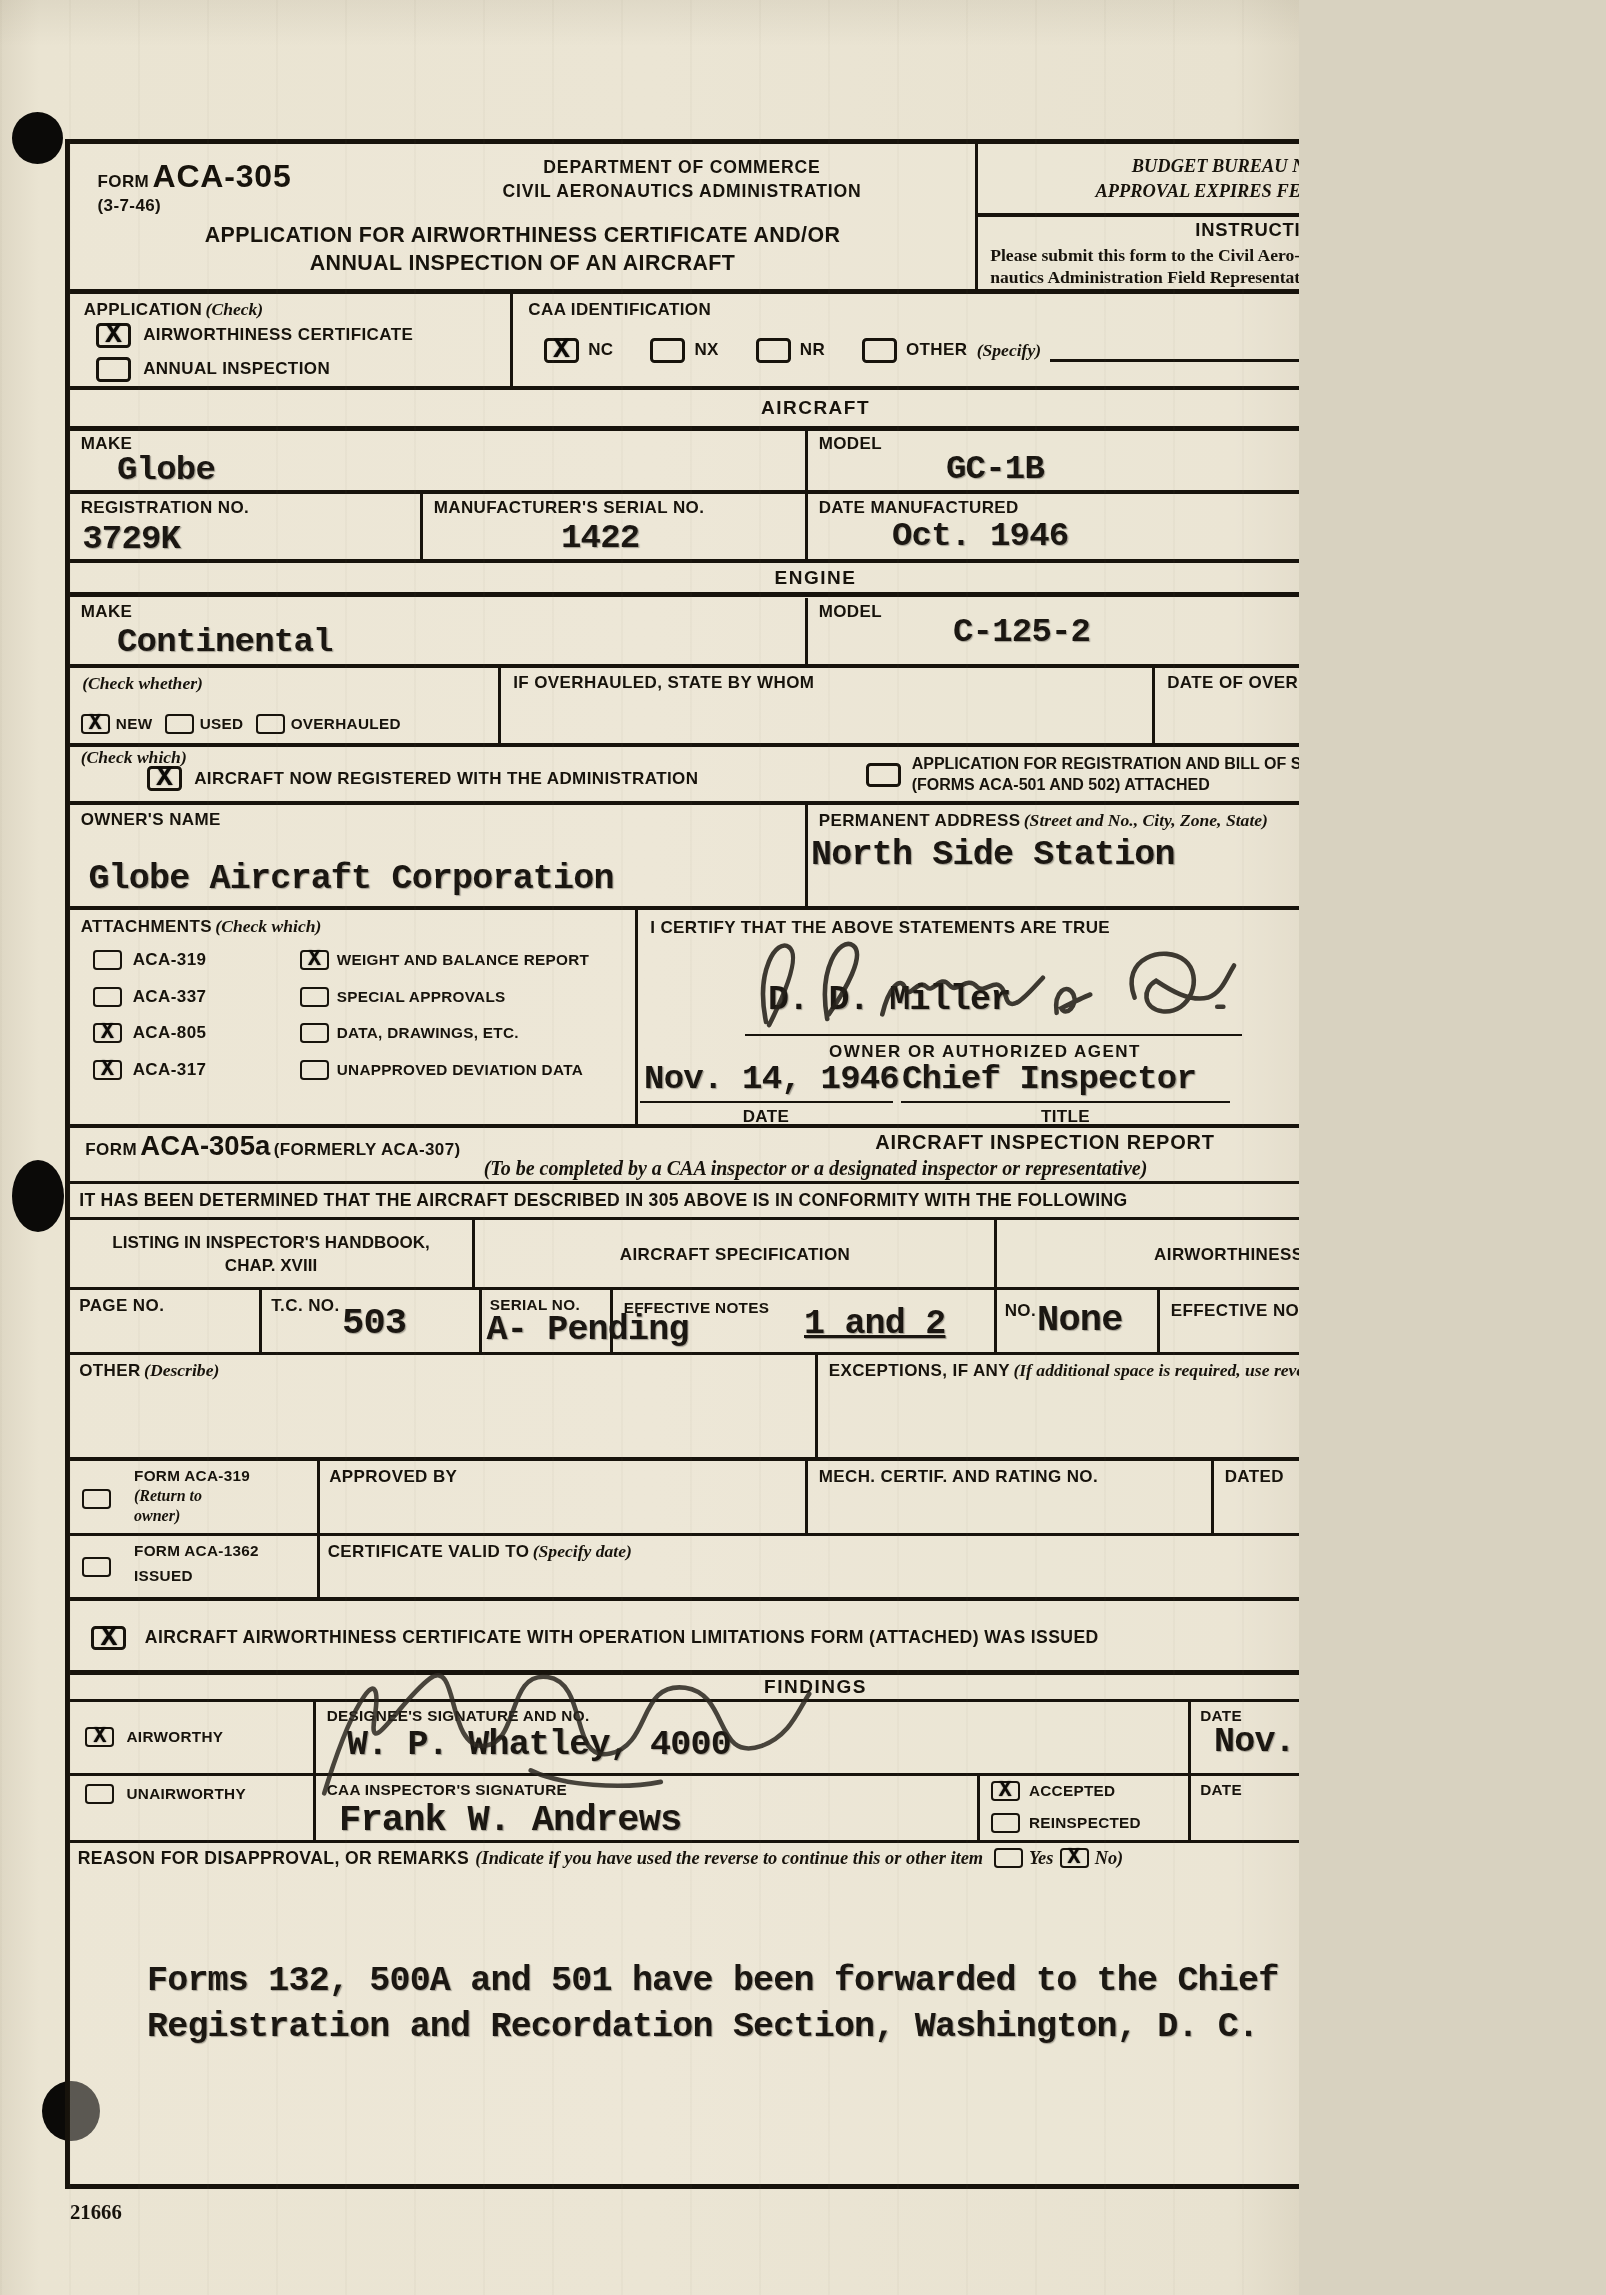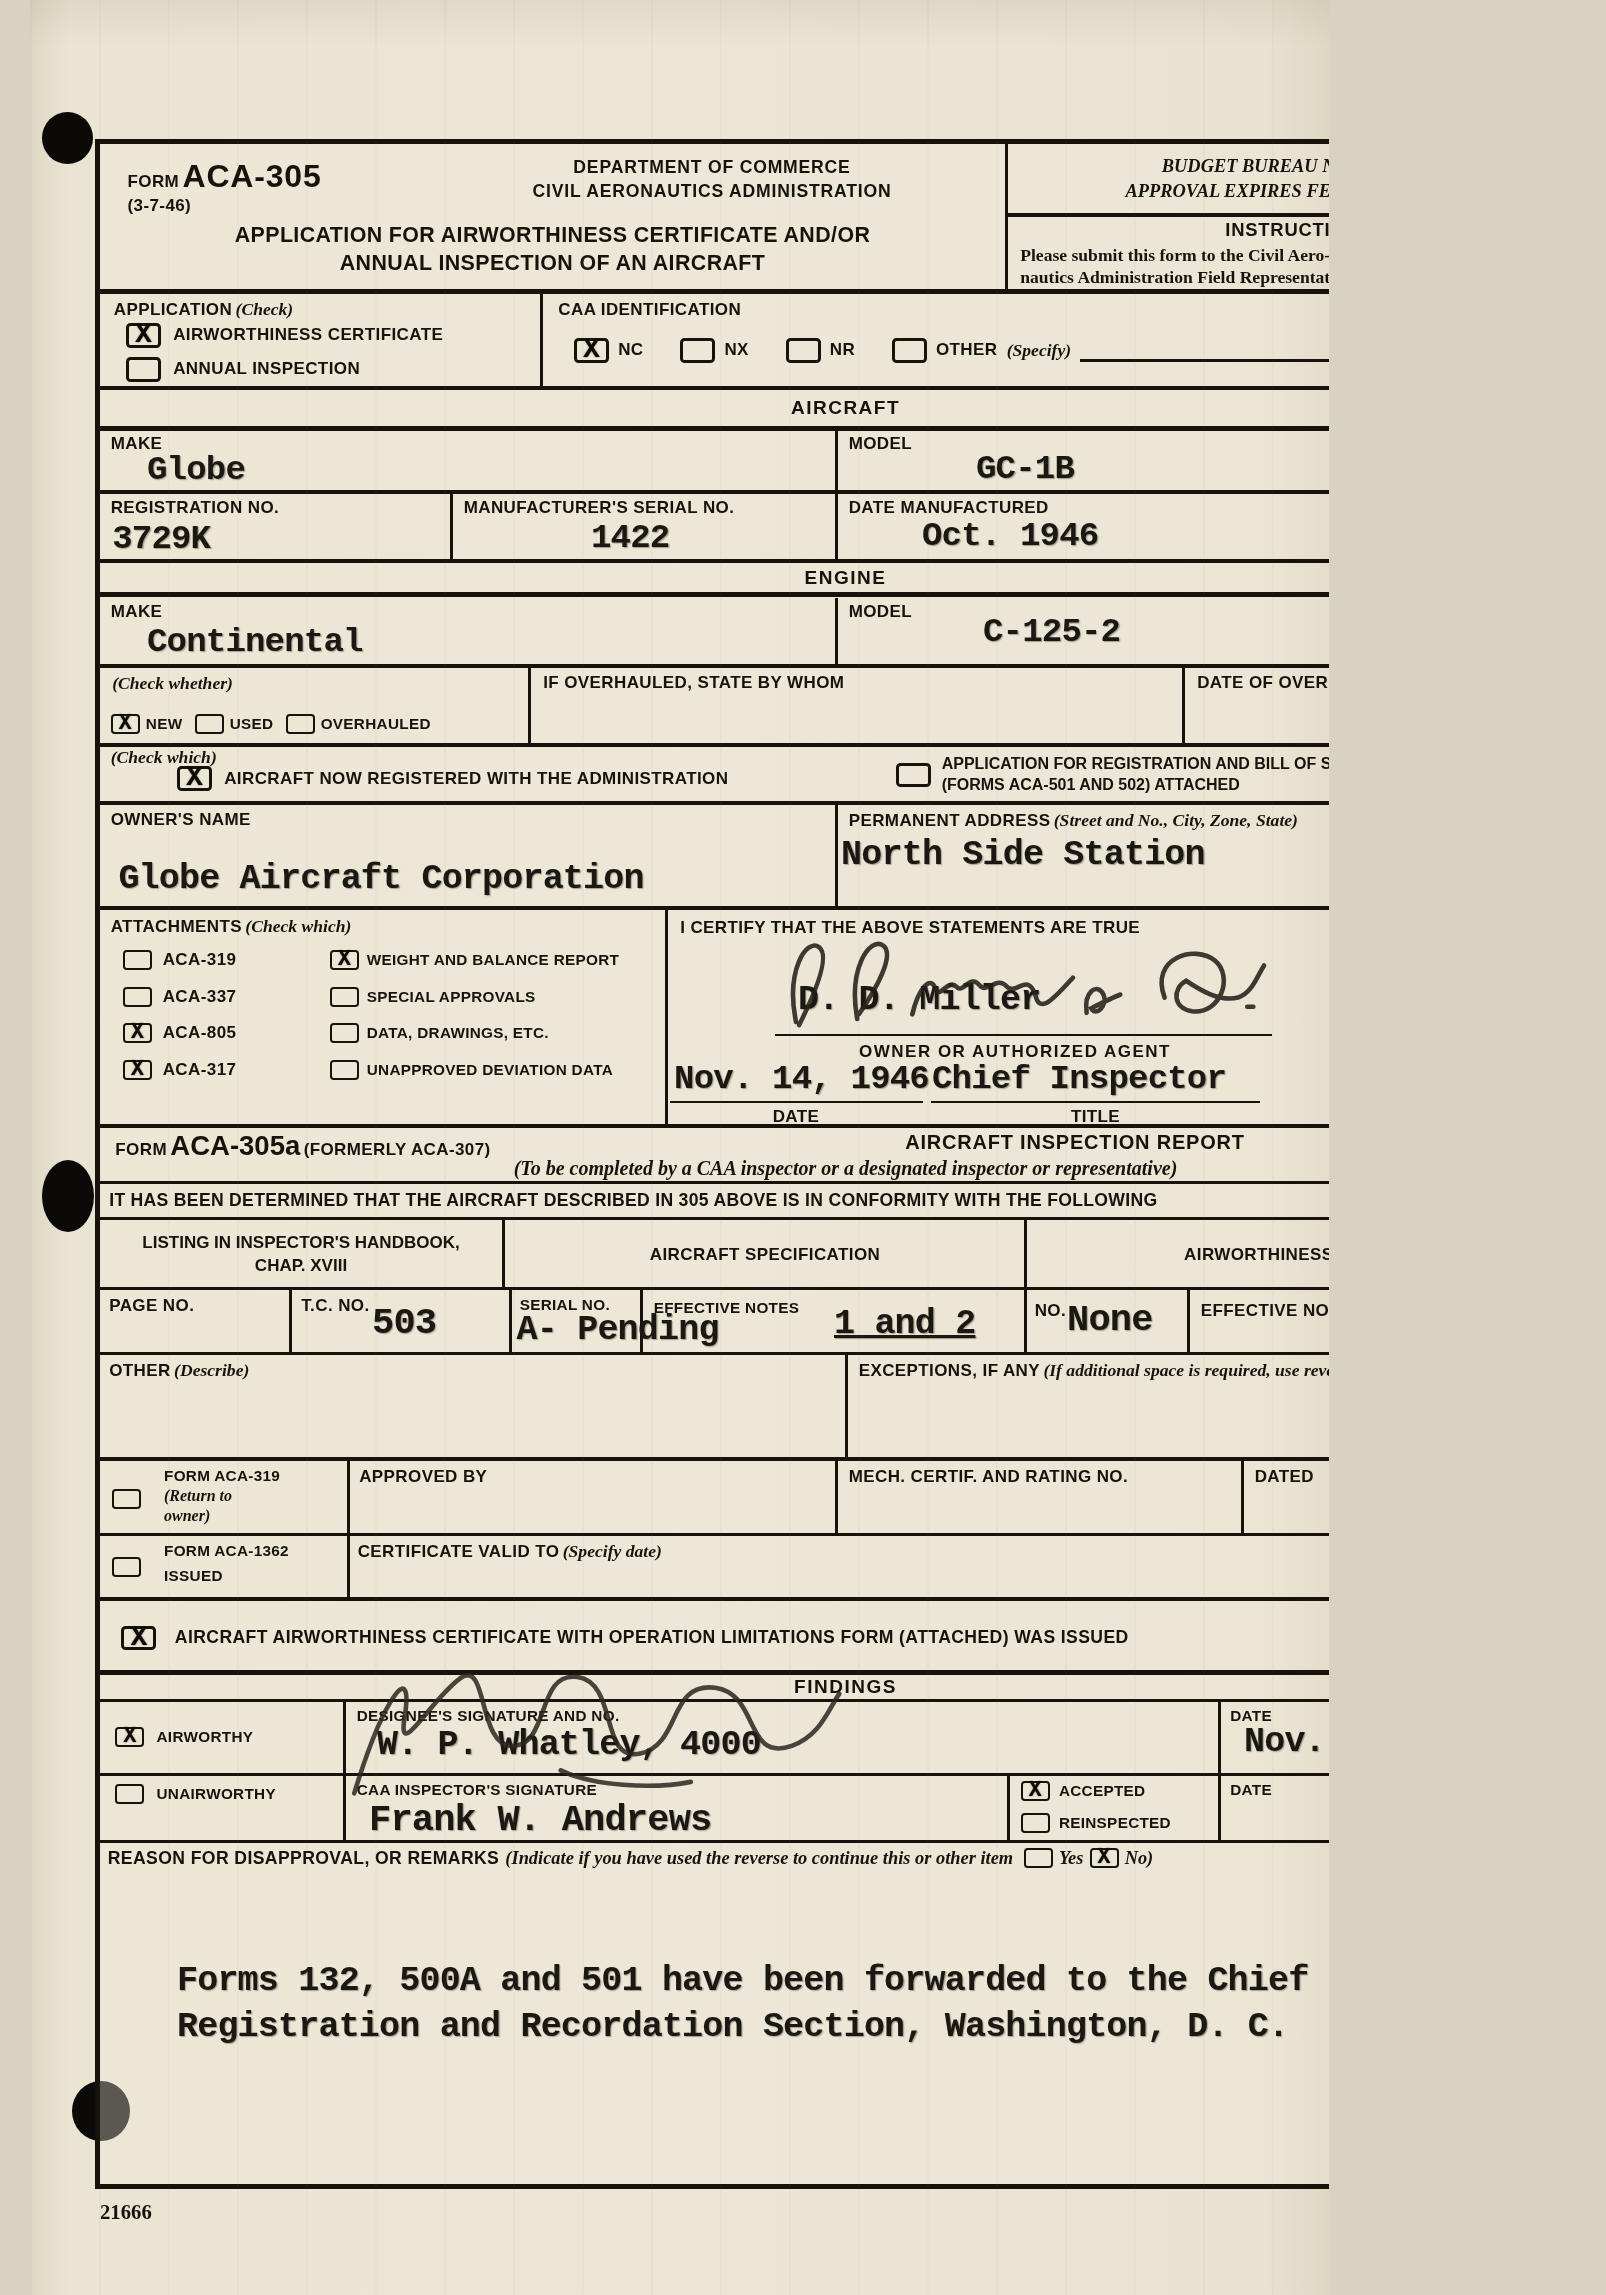--- a/index.html
+++ b/index.html
@@ -1,19 +1,19 @@
 <!DOCTYPE html>
 <html style="font-size:12.2px"><head>
 <meta charset="utf-8">
 <style>
   html,body{margin:0;padding:0;}
   body{width:1607px;height:2295px;background:#d8d2c0;}
   .page{position:relative;width:1299px;height:2295px;overflow:hidden;
         background:linear-gradient(90deg,#ded7c4 0%,#eae4d2 3%,#ebe5d4 50%,#e8e2d0 95%,#ded7c4 100%);
-        font-family:"Liberation Sans",sans-serif;color:#17130c;margin-left:30px;}
+        font-family:"Liberation Sans",sans-serif;color:#17130c;}
   .page::after{content:"";position:absolute;inset:0;pointer-events:none;
         background:linear-gradient(180deg,rgba(120,110,85,.10),rgba(0,0,0,0) 46px),
                    repeating-linear-gradient(90deg,rgba(110,100,75,.04) 0 2.3px,rgba(0,0,0,0) 2.3px 69px);}
   .form{position:absolute;left:65px;top:139px;width:1491px;height:2040px;
         border:5.4px solid #17130c;background:rgba(240,235,221,.35);}
   .row{position:absolute;left:0;width:100%;box-sizing:border-box;border-bottom:4.6px solid #17130c;}
   .row.last{border-bottom:none;}
   .cell{position:absolute;top:0;bottom:0;box-sizing:border-box;overflow:visible;}
   .vline{border-left:3.8px solid #17130c;}
   .lbl{font-weight:bold;font-size:17px;letter-spacing:0.4px;white-space:nowrap;}

